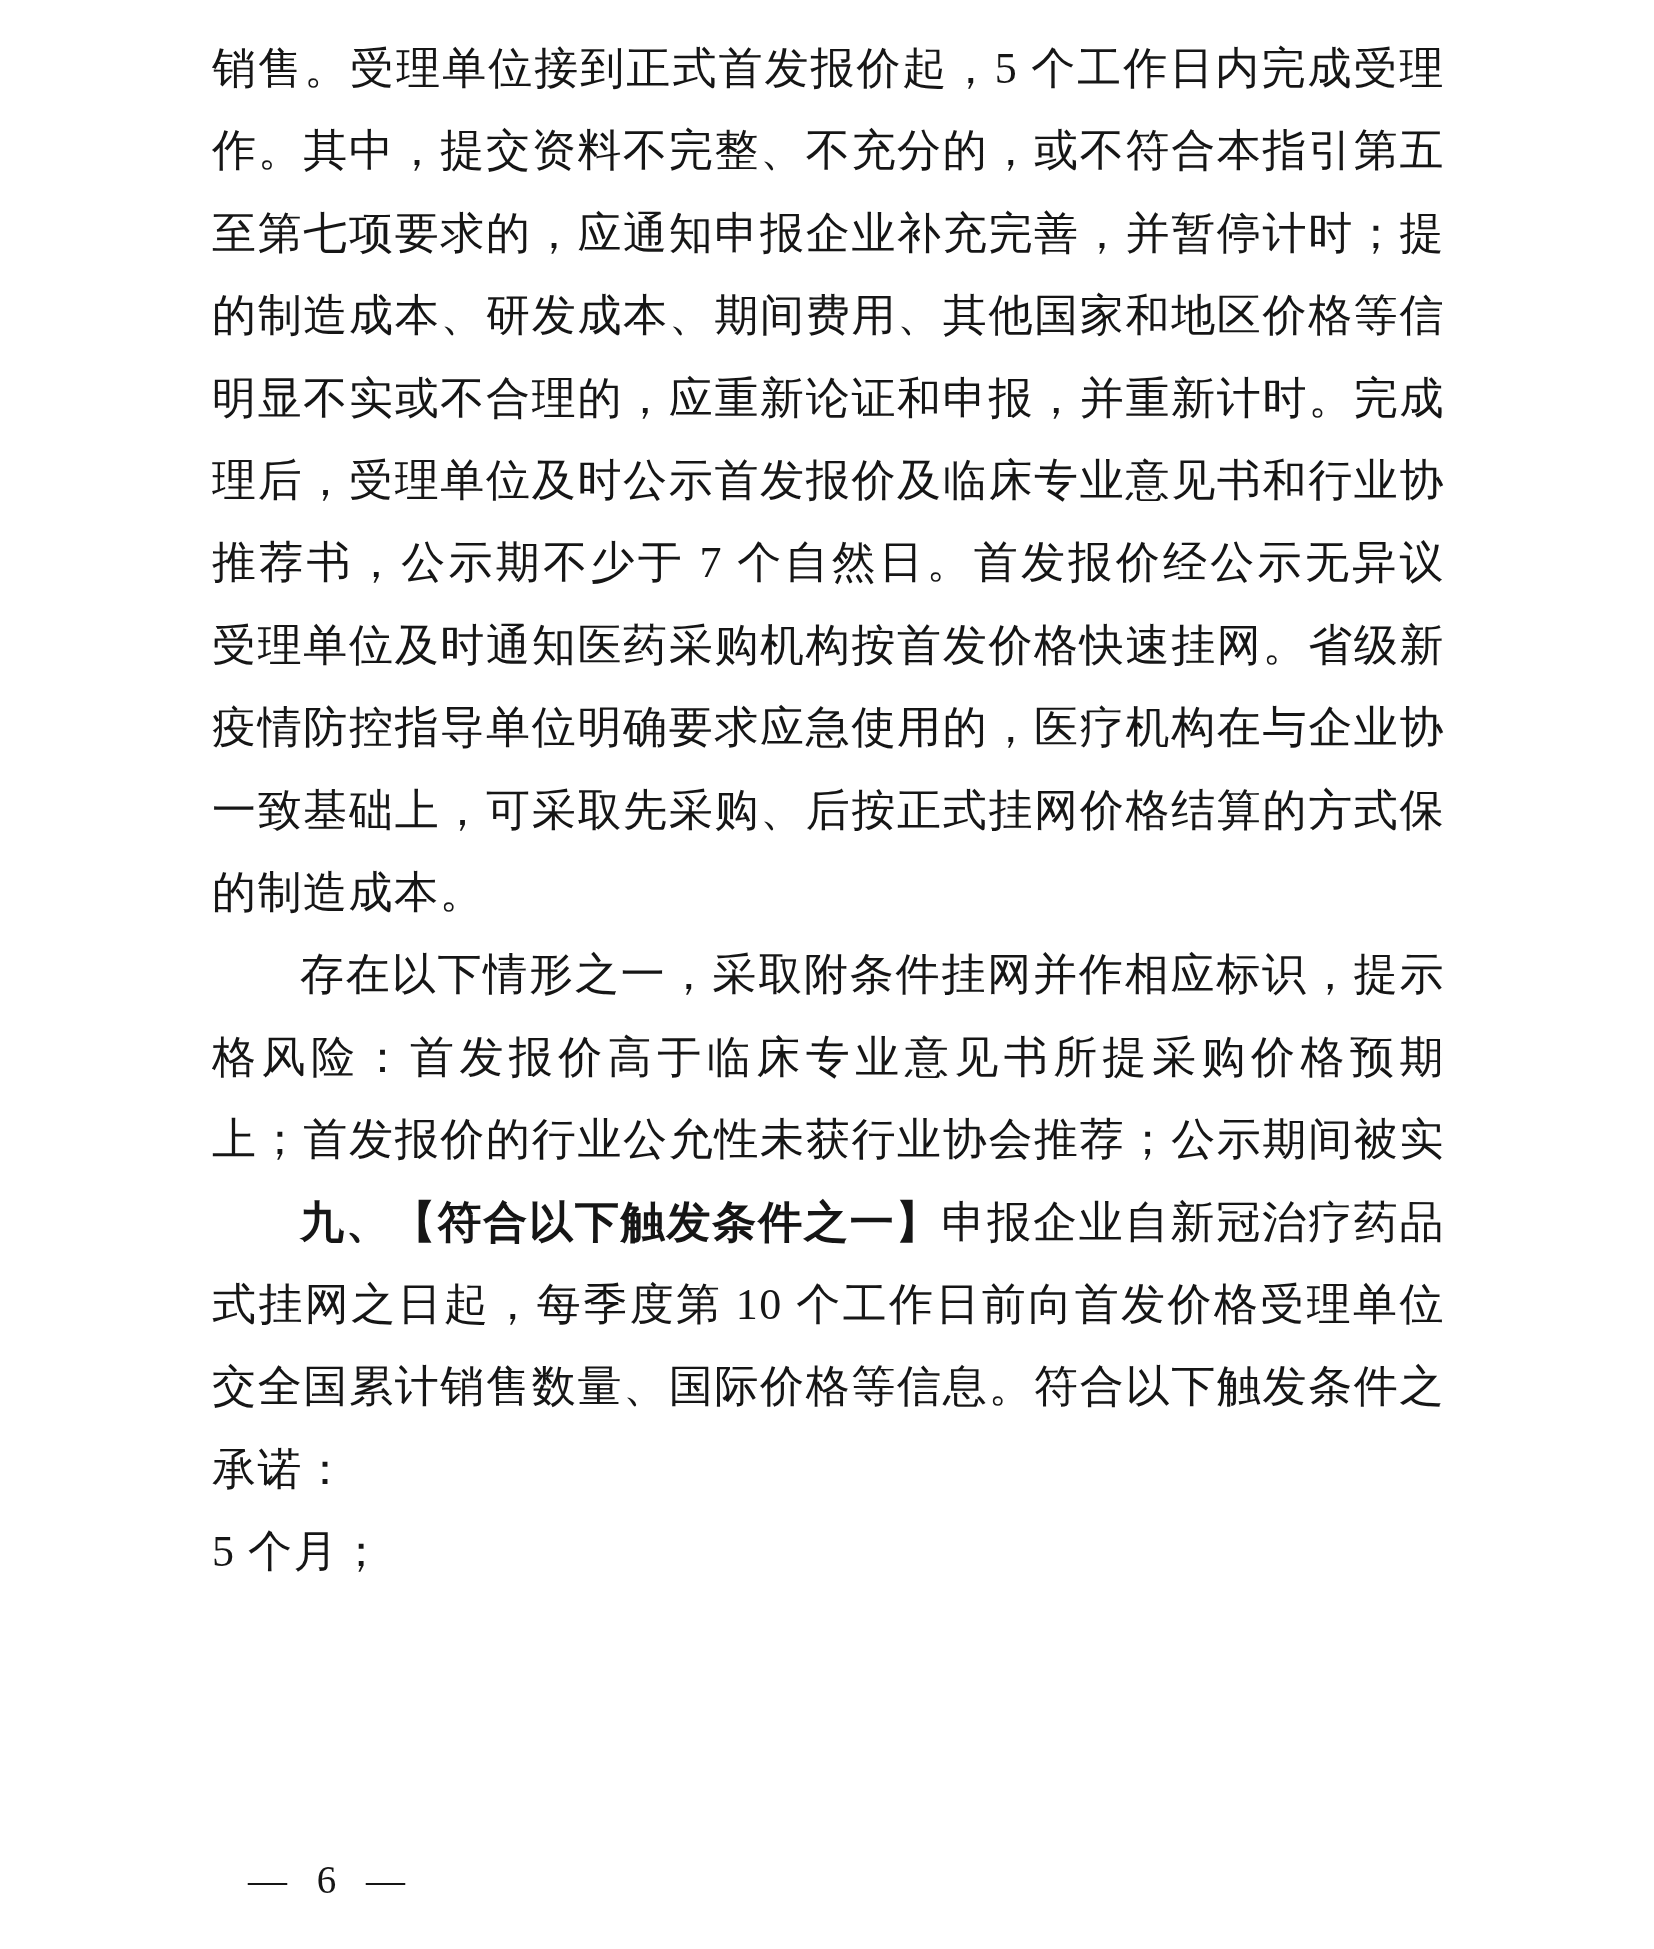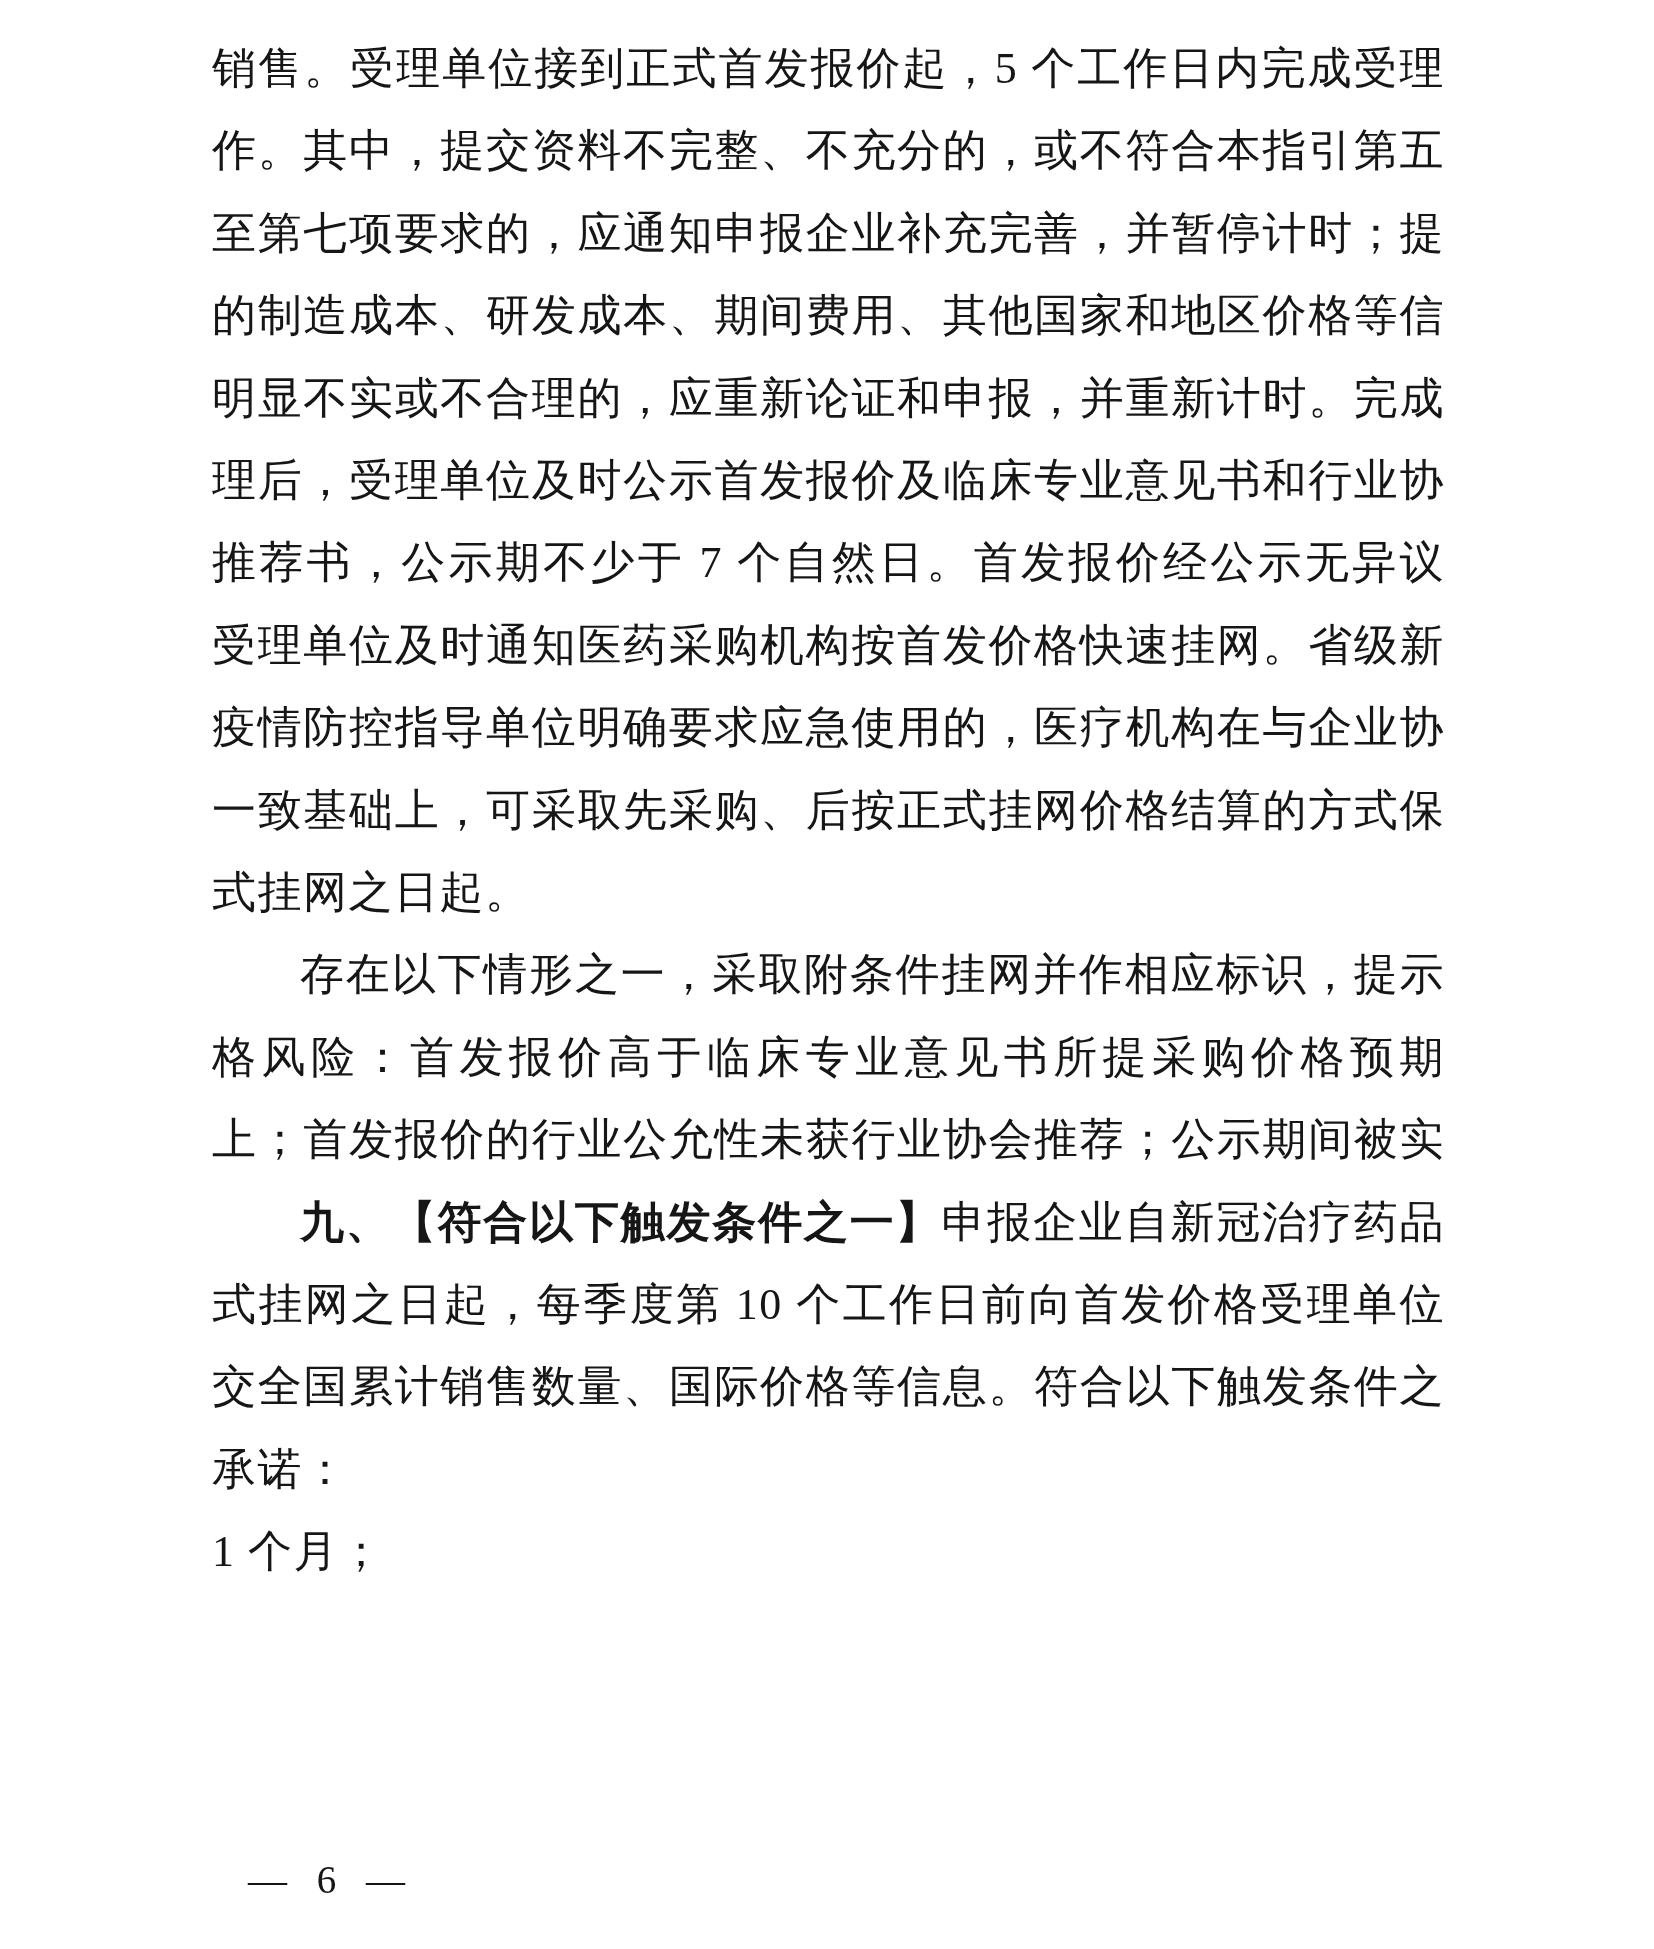--- a/index.html
+++ b/index.html
@@ -62,26 +62,26 @@
     <div class="line">销售。受理单位接到正式首发报价起，5 个工作日内完成受理工</div>
     <div class="line">作。其中，提交资料不完整、不充分的，或不符合本指引第五项</div>
     <div class="line">至第七项要求的，应通知申报企业补充完善，并暂停计时；提交</div>
     <div class="line">的制造成本、研发成本、期间费用、其他国家和地区价格等信息</div>
     <div class="line">明显不实或不合理的，应重新论证和申报，并重新计时。完成受</div>
     <div class="line">理后，受理单位及时公示首发报价及临床专业意见书和行业协会</div>
     <div class="line">推荐书，公示期不少于 7 个自然日。首发报价经公示无异议的，</div>
     <div class="line">受理单位及时通知医药采购机构按首发价格快速挂网。省级新冠</div>
     <div class="line">疫情防控指导单位明确要求应急使用的，医疗机构在与企业协商</div>
     <div class="line">一致基础上，可采取先采购、后按正式挂网价格结算的方式保障</div>
-    <div class="line end">式挂网之日起。</div>
+    <div class="line end">的制造成本。</div>
     <div class="line indent">存在以下情形之一，采取附条件挂网并作相应标识，提示价</div>
     <div class="line">格风险：首发报价高于临床专业意见书所提采购价格预期 30%以</div>
     <div class="line">上；首发报价的行业公允性未获行业协会推荐；公示期间被实名</div>
     <div class="line indent">
       <span class="hd">九、【符合以下触发条件之一】</span><span>申报企业自新冠治疗药品正</span>
     </div>
     <div class="line">式挂网之日起，每季度第 10 个工作日前向首发价格受理单位提</div>
     <div class="line">交全国累计销售数量、国际价格等信息。符合以下触发条件之一</div>
     <div class="line end">承诺：</div>
-    <div class="line end">1 个月；</div>
+    <div class="line end">5 个月；</div>
   </div>
   <div class="footer">— 6 —</div>
 </div>
 
 </body></html>

